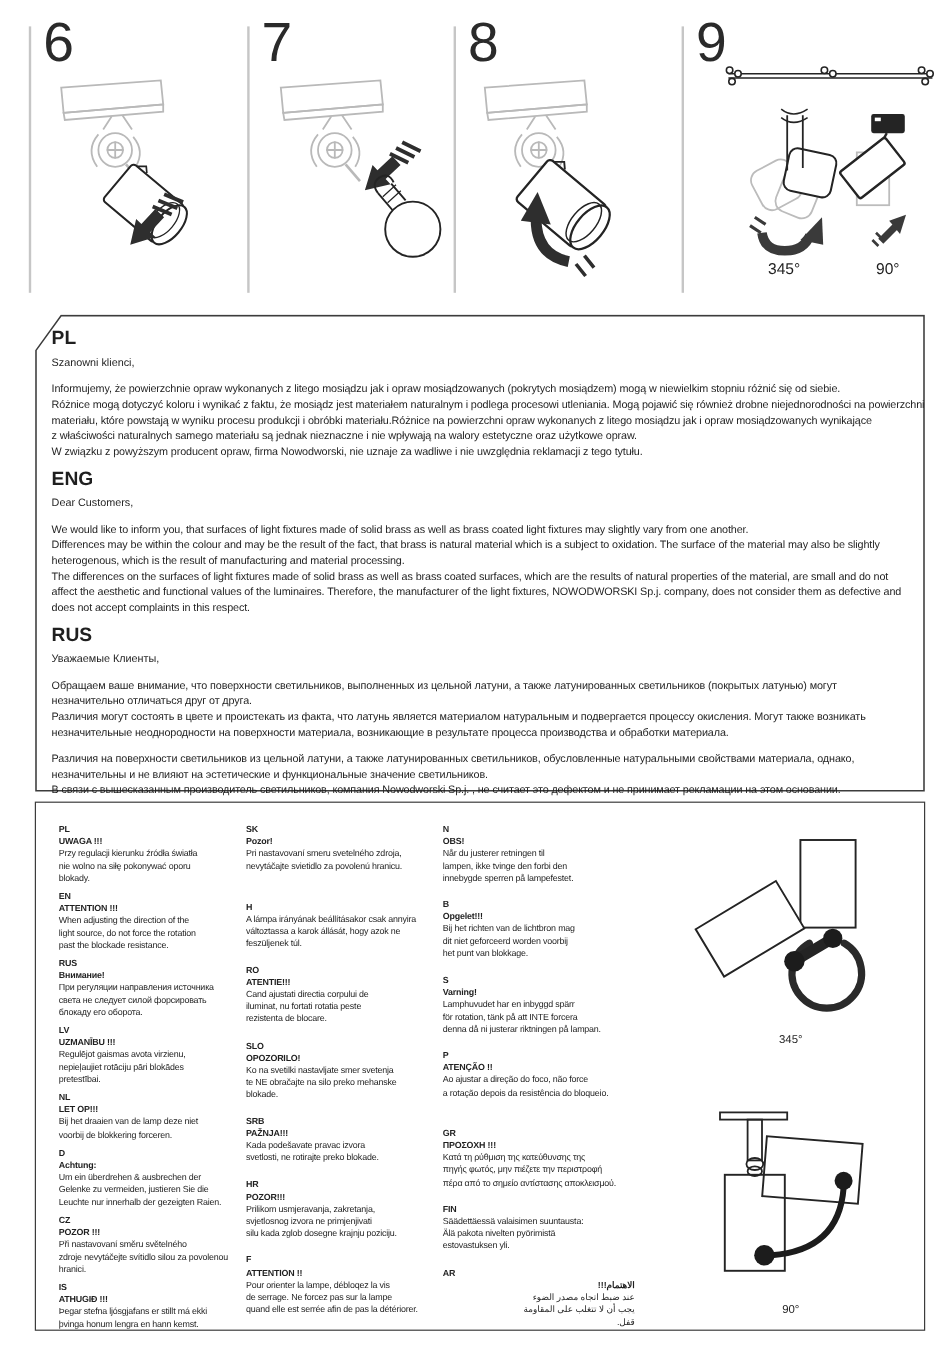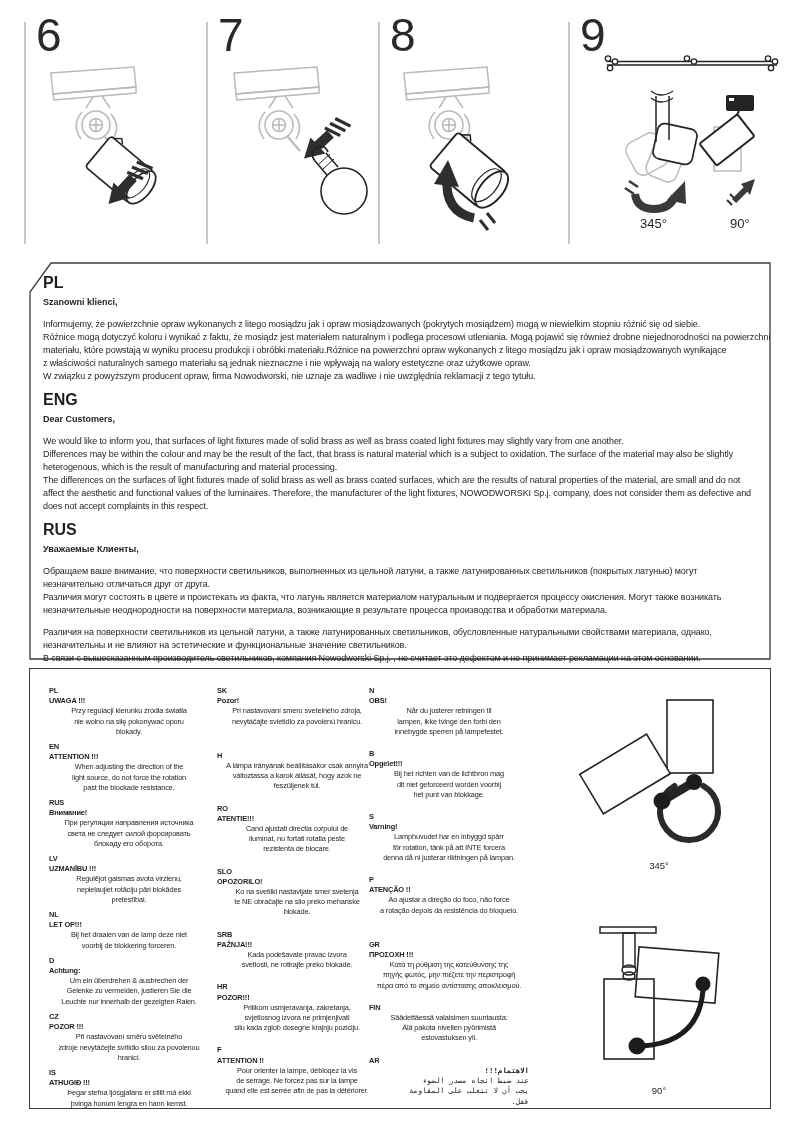--- a/index.html
+++ b/index.html
@@ -8,35 +8,35 @@
   
   .sep{position:absolute;top:22px;height:222px;width:2px;background:#c6c6c6;}
   .panel-num{position:absolute;top:12px;font-size:46px;font-weight:300;color:#2a2a2a;line-height:1;}
   .panel-svg{position:absolute;}
   
   .notice-box{position:absolute;left:29px;top:262px;width:742px;height:398px;}
   .notice-box svg.frame{position:absolute;left:0;top:0;}
   .notice-content{position:absolute;left:14px;top:12px;width:716px;}
   .n-section{margin-bottom:8px;}
   .n-code{font-size:16px;line-height:18px;font-weight:700;margin-bottom:4px;}
-  .n-greet{font-size:9px;line-height:13px;font-weight:700;margin-bottom:9px;}
+  .n-greet{font-size:9px;line-height:13px;font-weight:400;margin-bottom:9px;}
   .n-para{font-size:9px;line-height:13px;letter-spacing:-0.1px;white-space:pre;}
   .n-para + .n-para{margin-top:9px;}
   
   .warn-box{position:absolute;left:29px;top:668px;width:742px;height:441px;background:#fff;
             border:1.5px solid #3c3c3c;box-sizing:border-box;}
   .warn-col{position:absolute;top:17px;width:160px;}
-  .col1{left:19px;} .col2{left:187px;} .col3{left:339px;}
+  .col1{left:19px;} .col2{left:175px;} .col3{left:339px;}
   .wblock{margin-bottom:12px;}
   .col1 .wblock{margin-bottom:5px;}
   .mb-lg{margin-bottom:24px !important;}
   .wcode,.wtitle{font-size:7.4px;line-height:10.2px;font-weight:700;letter-spacing:-0.15px;}
-  .wlines{font-size:7.4px;line-height:10.2px;letter-spacing:-0.15px;white-space:pre;text-align:center;}
+  .wlines{font-size:7.4px;line-height:10.2px;letter-spacing:-0.15px;white-space:pre;}
   .wtitle:empty{display:none;}
-  .rtl .wtitle,.rtl .wlines{direction:rtl;text-align:right;font-family:Liberation Mono, monospace;}
+  .rtl .wtitle,.rtl .wlines{direction:rtl;text-align:right;}
   .fig{position:absolute;}
   text{font-family:"Liberation Sans",sans-serif;}
 </style>
 </head>
 <body>
 
 <div class="page">
 
   <svg width="0" height="0" style="position:absolute" aria-hidden="true">
     <defs>

